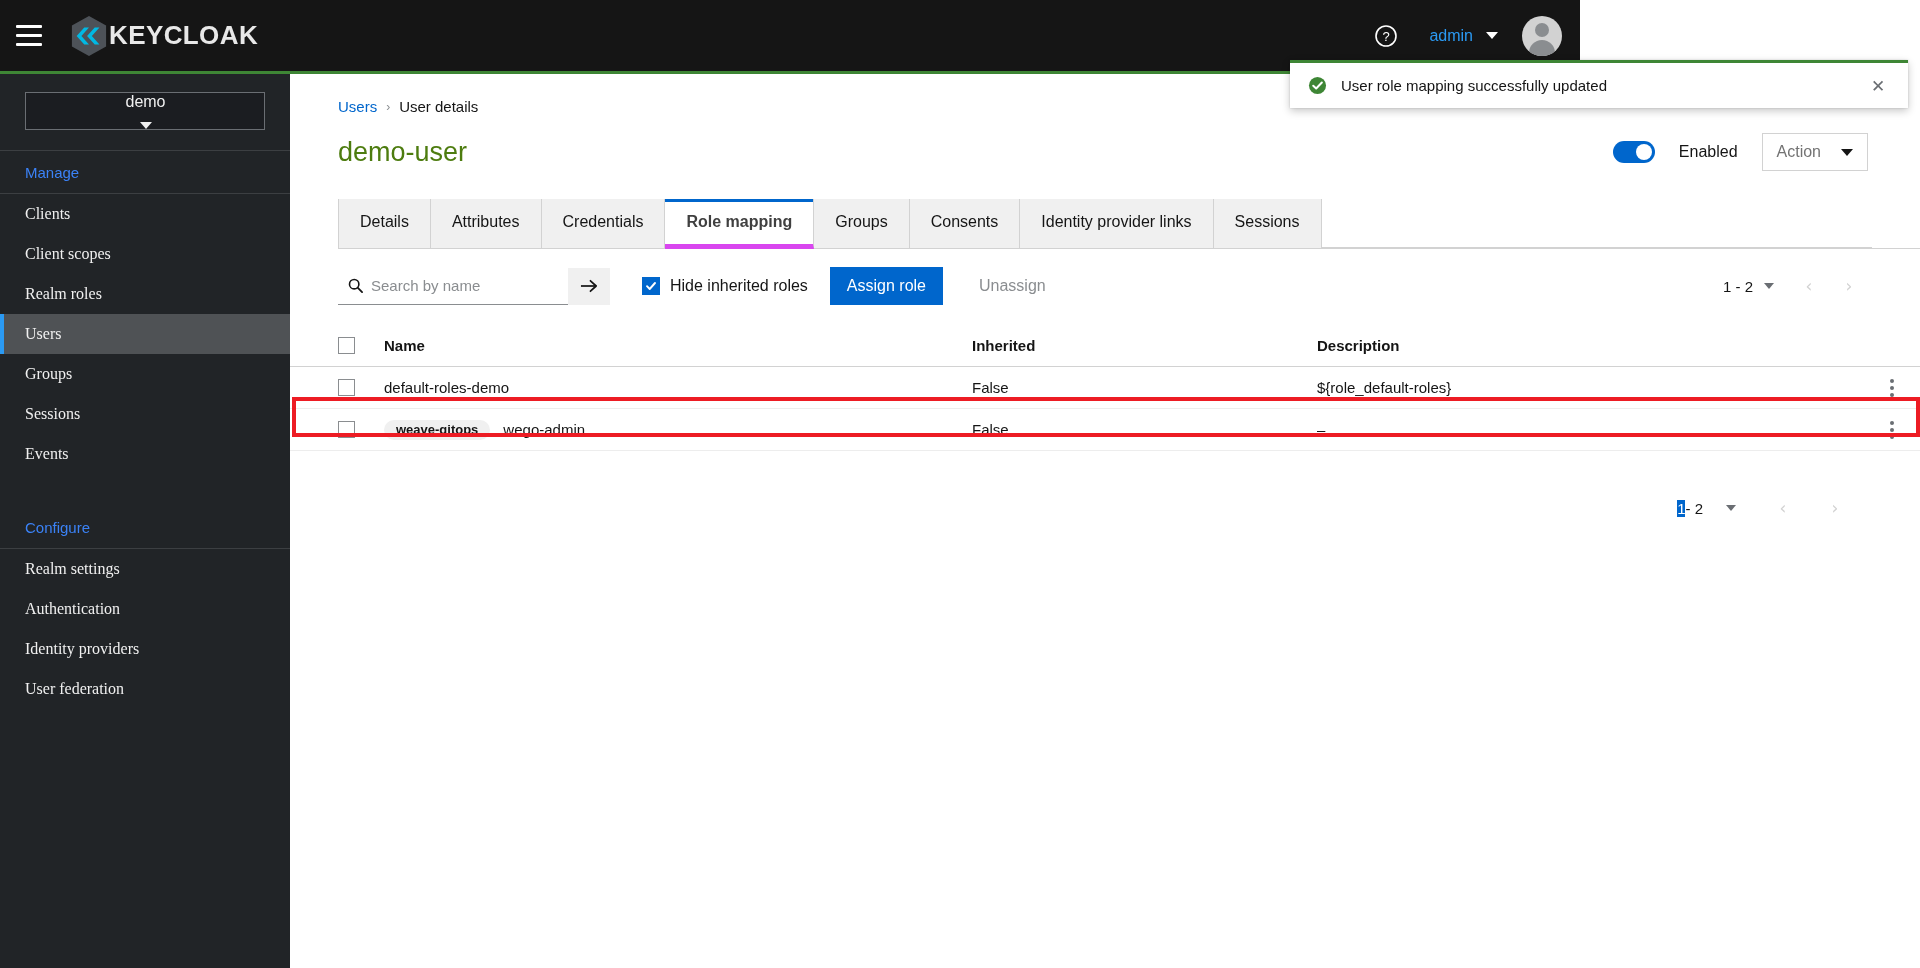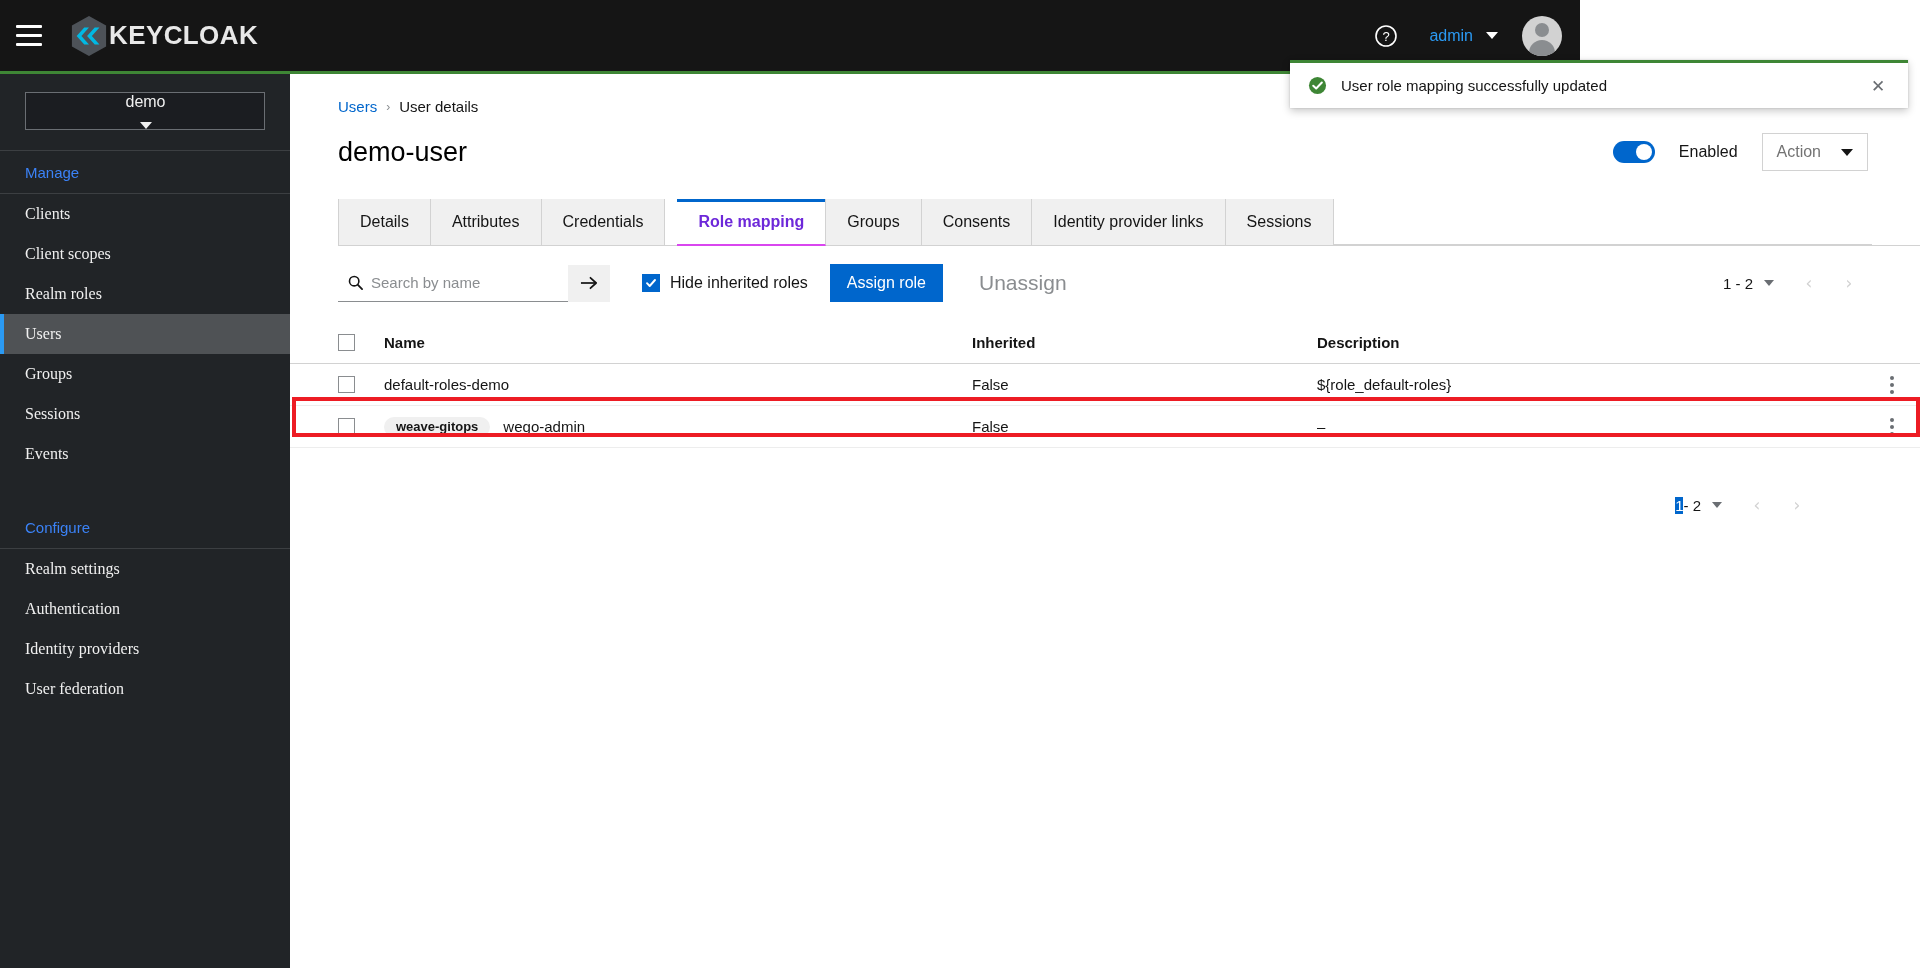--- a/index.html
+++ b/index.html
@@ -124,21 +124,21 @@
     padding: 24px 0 0 48px; font-size: 15px;
   }
   .bc-link { color: #0066cc; cursor: pointer; }
   .bc-sep { color: #8a8d90; font-size: 12px; }
   .bc-current { color: #151515; }
 
   .page-head {
     display: flex; align-items: center;
     padding: 18px 52px 0 48px;
   }
-  .page-title { font-size: 27px; font-weight: 400; color: #000000; }
+  .page-title { font-size: 27px; font-weight: 400; color: #4d7c0f; }
   .page-head-right { margin-left: auto; display: flex; align-items: center; gap: 24px; }
   .toggle {
     width: 42px; height: 22px; border-radius: 11px; background: #0066cc;
     position: relative; cursor: pointer; flex: none;
   }
   .toggle::after {
     content: ""; position: absolute; top: 3px; right: 3px;
     width: 16px; height: 16px; border-radius: 50%; background: #fff;
   }
   .toggle-label { font-size: 16px; color: #151515; }
@@ -159,22 +159,22 @@
   .tab {
     position: relative;
     padding: 14px 21px 13px 21px;
     font-size: 16px; color: #151515;
     background: #f0f0f0;
     border-right: 1px solid #d2d2d2;
     cursor: pointer; white-space: nowrap;
   }
   .tab:first-child { border-left: 1px solid #d2d2d2; }
   .tab.active {
-    background: #fff; color: #6d28d9; font-weight: 700;
-    border-bottom: 2px solid #d946ef; margin-bottom: -1px; margin-left: 12px;
+    background: #fff; color: #404040; font-weight: 700;
+    border-bottom: 5px solid #d946ef; margin-bottom: -1px;
   }
   .tab.active::before {
     content: ""; position: absolute; top: 0; left: 0; right: 0;
     height: 3px; background: #0066cc;
   }
   .tabs-filler { flex: 1; border-bottom: 1px solid #d2d2d2; }
 
   
   .toolbar {
     display: flex; align-items: center;
@@ -205,21 +205,21 @@
   }
   .chk-label { font-size: 16px; color: #151515; }
   .primary-btn {
     margin-left: 22px; height: 38px; padding: 0 17px;
     background: #0066cc; color: #fff; font-size: 16px;
     display: flex; align-items: center; cursor: pointer; border: none;
     font-family: "Liberation Sans", sans-serif;
   }
   .link-btn {
     margin-left: 22px; height: 38px; padding: 0 14px;
-    background: transparent; color: #8a8d90; font-size: 21px;
+    background: transparent; color: #8a8d90; font-size: 16px;
     display: flex; align-items: center; cursor: default; border: none;
     font-family: "Liberation Sans", sans-serif;
   }
   .pager { margin-left: auto; display: flex; align-items: center; gap: 2px; }
   .pager-count { font-size: 15px; color: #151515; }
   .pager-caret {
     width: 0; height: 0; border-left: 5px solid transparent; border-right: 5px solid transparent;
     border-top: 6px solid #6a6e73; margin: 0 14px 0 9px; cursor: pointer;
   }
   .pager-arrow {
@@ -260,21 +260,21 @@
   .highlight-box {
     position: absolute; left: 292px; top: 397px;
     width: 1628px; height: 40px;
     border: 4px solid #ed1c24;
     pointer-events: none; z-index: 10;
   }
 
   
   .bottom-pager {
     display: flex; align-items: center; justify-content: flex-end;
-    padding: 40px 104px 0 0; gap: 2px;
+    padding: 40px 66px 0 0; gap: 14px;
   }
   .sel-hl { background: #0066cc; color: #fff; }
 </style>
 </head>
 <body>
 
 <div class="masthead">
   <div class="hamburger">
     <span></span>
     <span></span>

